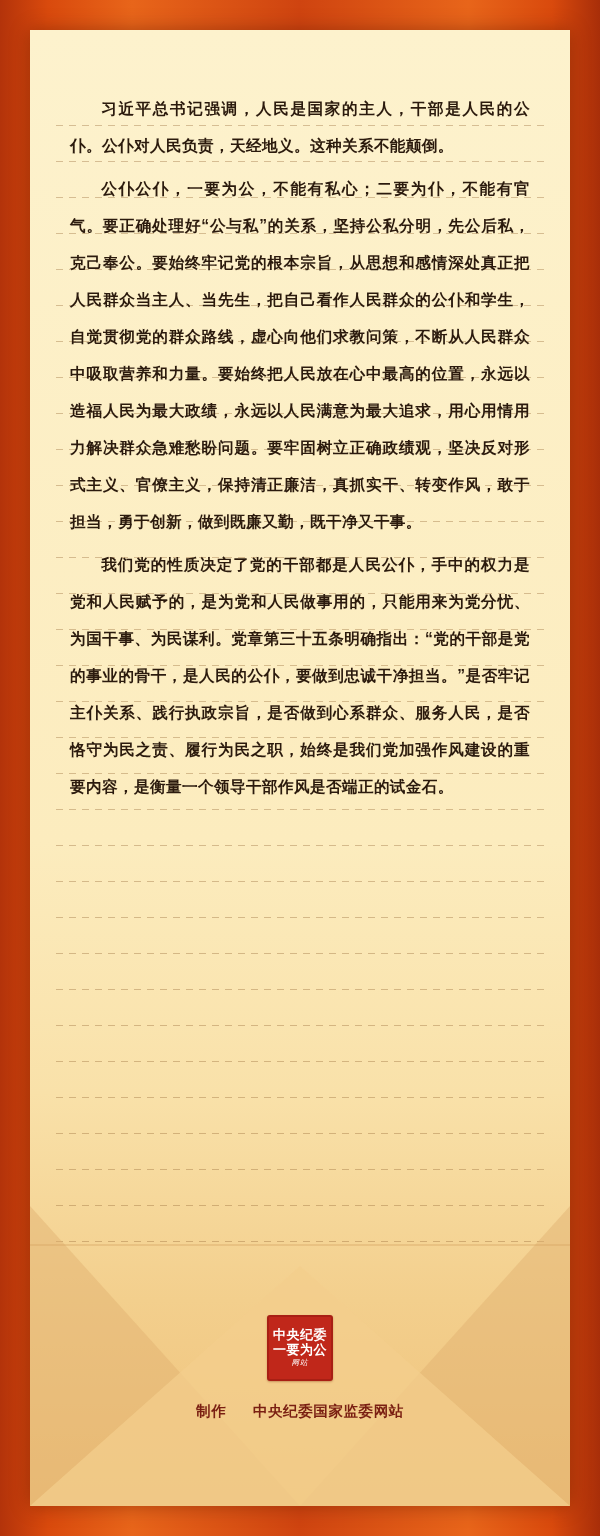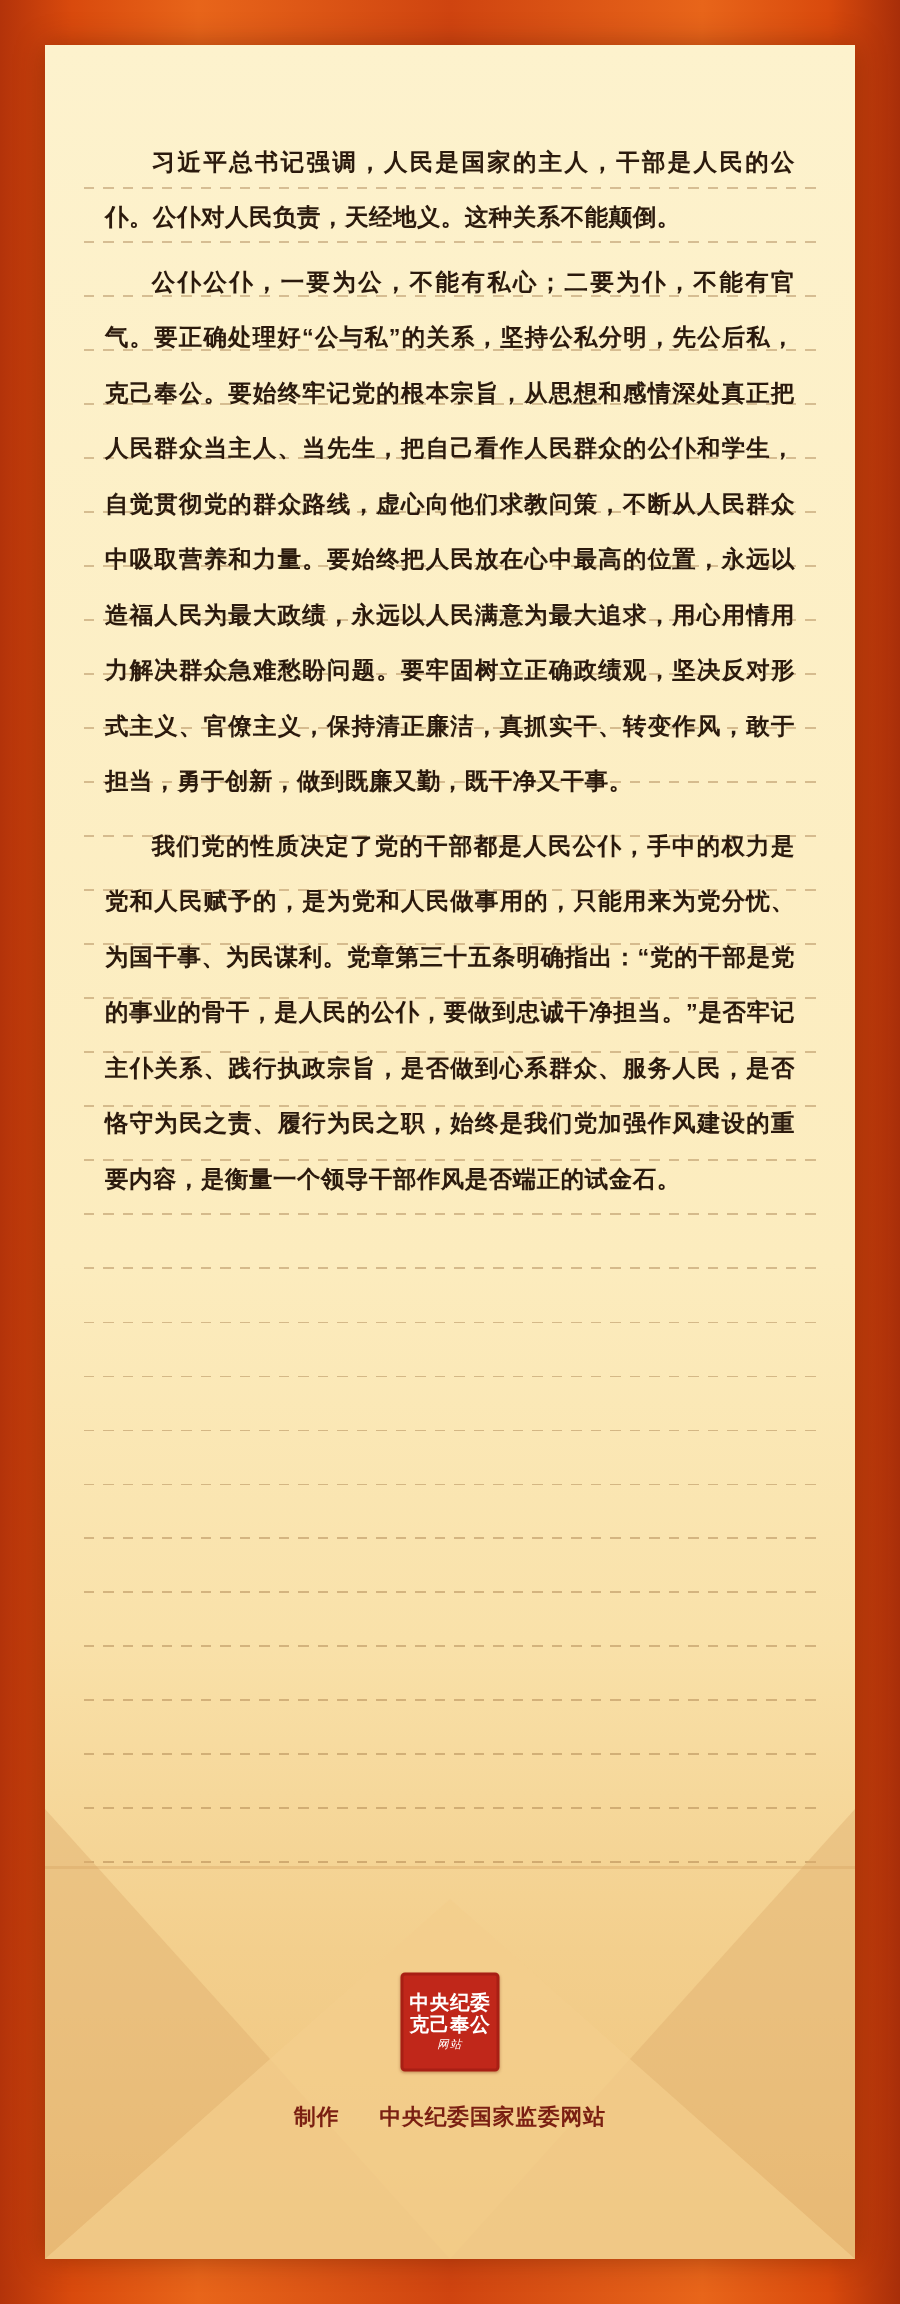--- a/index.html
+++ b/index.html
@@ -194,21 +194,21 @@
       <p class="para indent">我们党的性质决定了党的干部都是人民公仆，手中的权力是党和人民赋予的，是为党和人民做事用的，只能用来为党分忧、为国干事、为民谋利。党章第三十五条明确指出：“党的干部是党的事业的骨干，是人民的公仆，要做到忠诚干净担当。”是否牢记主仆关系、践行执政宗旨，是否做到心系群众、服务人民，是否恪守为民之责、履行为民之职，始终是我们党加强作风建设的重要内容，是衡量一个领导干部作风是否端正的试金石。</p>
     </div>
 
     <div class="flap-left"></div>
     <div class="flap-right"></div>
     <div class="flap-v"></div>
     <div class="flap-edge"></div>
 
     <div id="seal">
       <span class="l1">中央纪委</span>
-      <span class="l2">克己奉公</span>
+      <span class="l2">一要为公</span>
       <span class="l3">网站</span>
     </div>
 
     <div id="credit">
       <span class="label">制作</span>
       <span class="value">中央纪委国家监委网站</span>
     </div>
 
   </div>
 </div>

